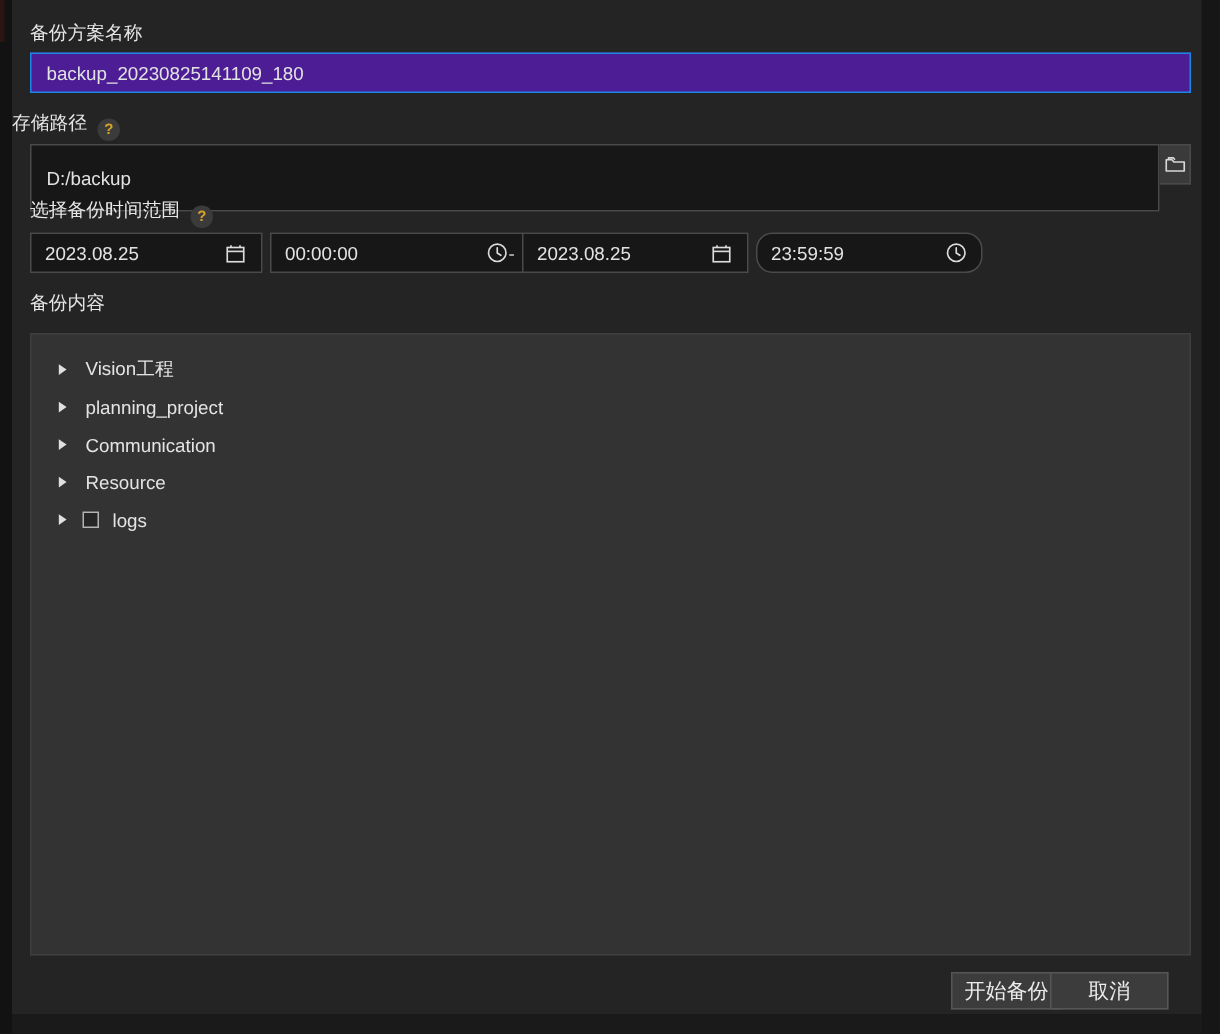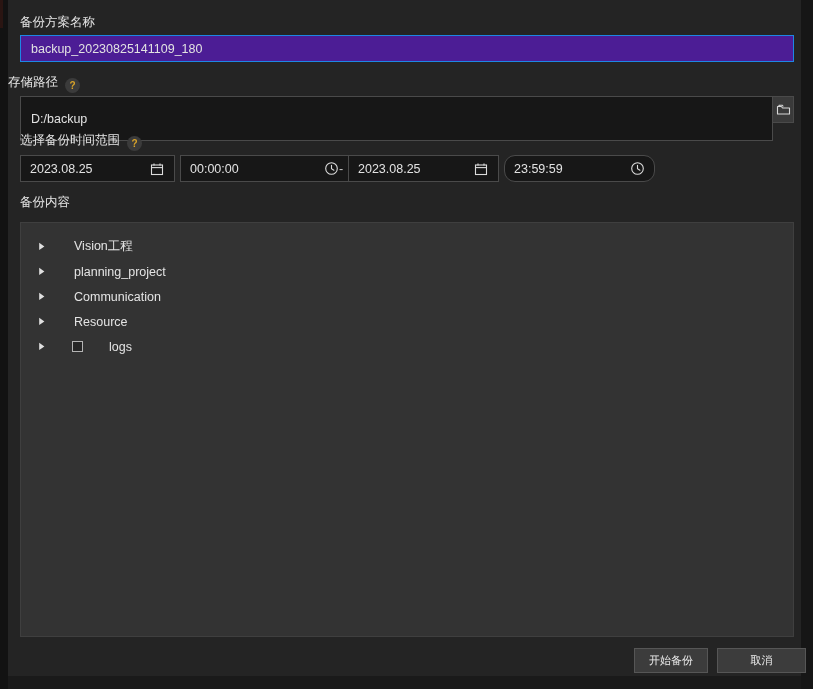--- a/index.html
+++ b/index.html
@@ -166,21 +166,20 @@
   }
   #tree-body {
     padding-top: 11px;
   }
   .tree-row {
     height: 25px;
     display: flex;
     align-items: center;
     padding-left: 16px;
     cursor: pointer;
-    gap: 17px;
   }
   .tree-arrow {
     width: 14px;
     display: flex;
     align-items: center;
     justify-content: flex-start;
     flex: 0 0 auto;
     cursor: pointer;
   }
   .tree-label {
@@ -214,21 +213,21 @@
     position: absolute;
     left: 0;
     width: 793px;
   }
   .btn {
     position: absolute;
     box-sizing: border-box;
     background: #3c3c3c;
     border: 1px solid #565656;
     color: #ececec;
-    font-size: 11px;
+    font-size: 14px;
     font-family: "Liberation Sans", "DejaVu Sans", sans-serif;
     display: flex;
     align-items: center;
     justify-content: center;
     cursor: pointer;
   }
 </style>
 </head>
 <body>
 
@@ -355,17 +354,17 @@
               <span class="chk sm" style="margin-left: 4px;"></span>
               <span class="tree-label" style="margin-left: 9px;">logs</span>
             </div>
           </div>
       </div>
 
     </div>
 
     <div id="footer" style="top:648px;">
       <div class="btn" style="left:626px; top:0; width:74px; height:25px;">开始备份</div>
-      <div class="btn" style="left:709px; top:0; width:89px; height:25px;">取消</div>
+      <div class="btn" style="left:692px; top:0; width:79px; height:25px;">取消</div>
     </div>
 
   </div>
 </div>
 
 </body></html>

